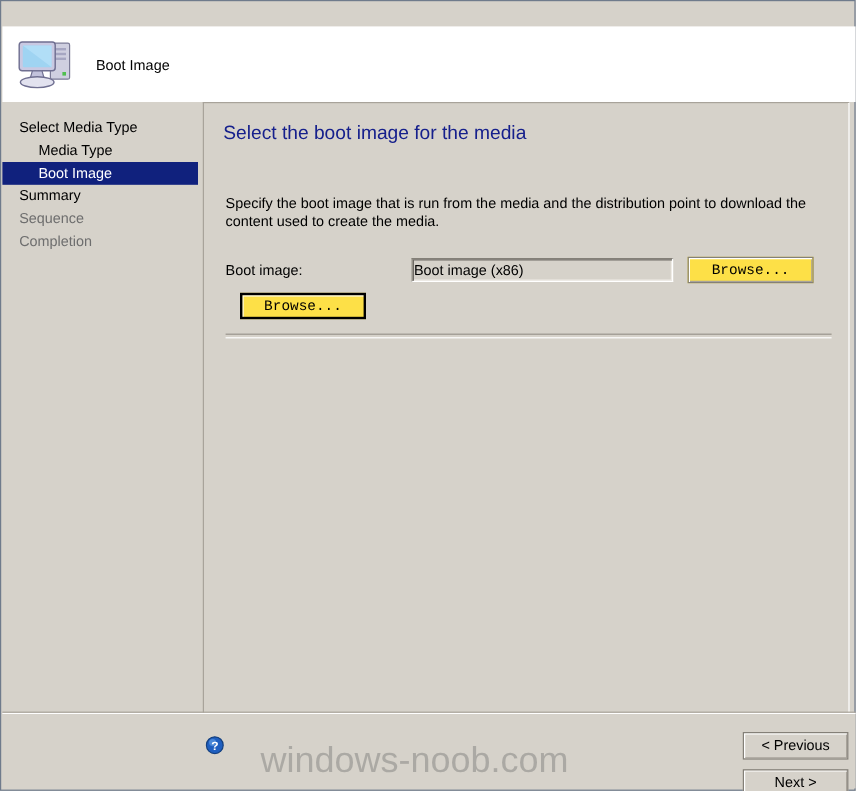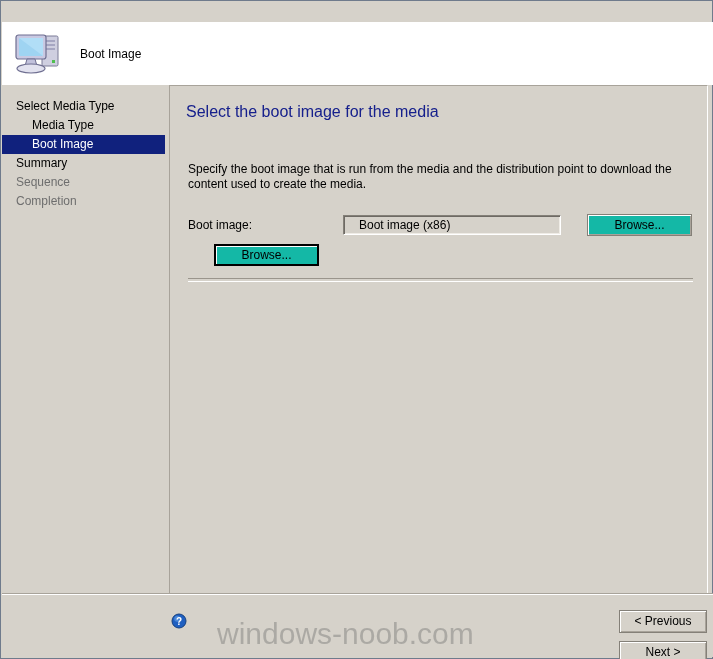--- a/index.html
+++ b/index.html
@@ -165,40 +165,41 @@
   .form-input {
     width: 218px;
     height: 20px;
     box-sizing: border-box;
     background: #d6d2ca;
     border: 1px solid;
     border-color: #848078 #ffffff #ffffff #848078;
     box-shadow: inset 1px 1px 0 #6e6a64, inset -1px -1px 0 #efece6;
     font-size: 12px;
     line-height: 18px;
-    padding-left: 15px;
+    padding-left: 1px;
     white-space: nowrap;
     overflow: hidden;
     flex: 0 0 auto;
     color: #000;
   }
   .browse-btn {
     width: 105px;
     height: 22px;
-    margin-left: 26px;
-    box-sizing: border-box;
-    background: #14b8a6;
+    margin-left: 12px;
+    box-sizing: border-box;
+    background: #fde047;
     border: 1px solid #848078;
     box-shadow: inset 1px 1px 0 #ffffff, inset -1px -1px 0 #a8a39a;
     font-size: 12px;
     line-height: 20px;
     text-align: center;
     flex: 0 0 auto;
     cursor: default;
     color: #000;
+    font-family: Liberation Mono, monospace;
   }
   .browse-btn.focused {
     border: 2px solid #000000;
     box-shadow: inset 1px 1px 0 #ffffff;
     line-height: 18px;
   }
   #field-separator {
     position: absolute;
     left: 18px;
     top: 192px;

